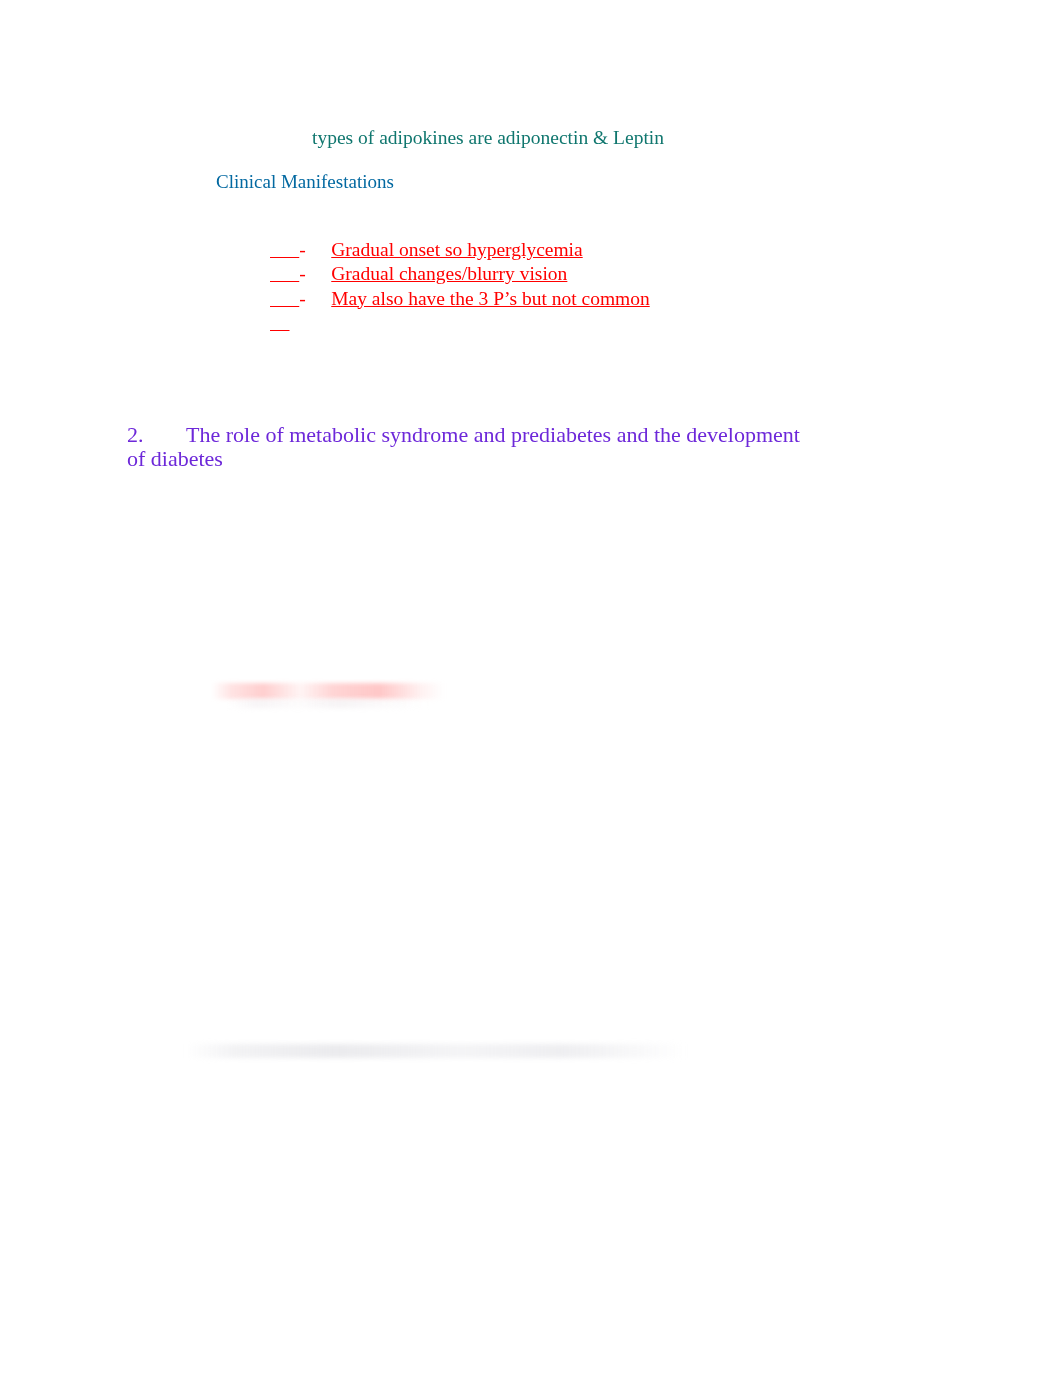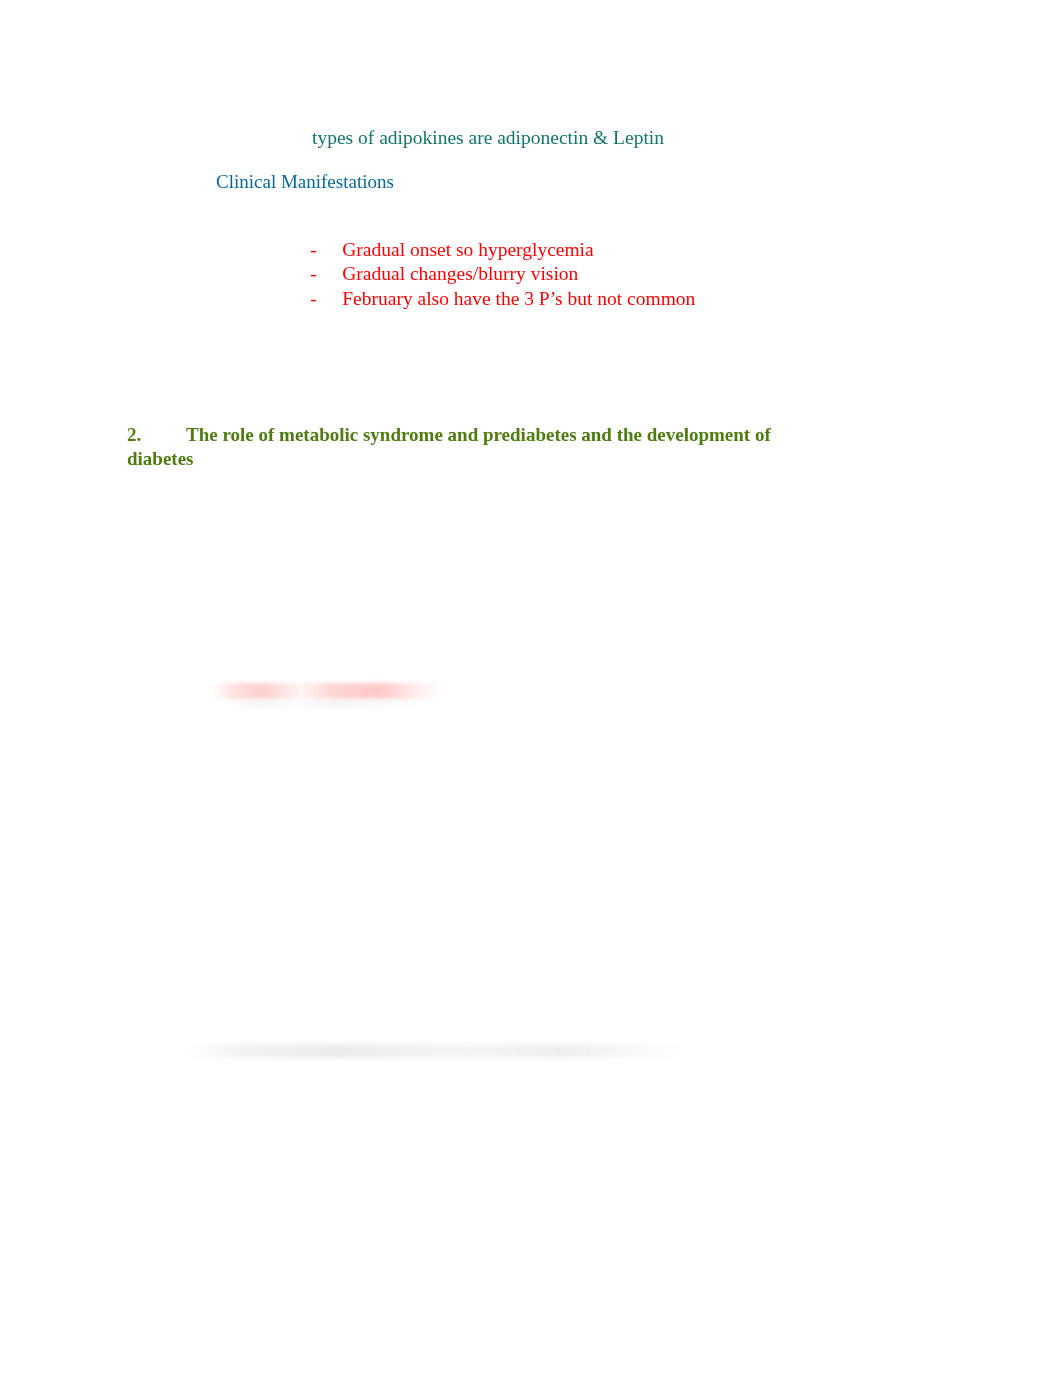--- a/index.html
+++ b/index.html
@@ -46,53 +46,53 @@
     top: 170px;
     font-size: 19px;
     line-height: 24px;
     color: #0369a1;
     margin-left: 29px;
   }
 
   
   .bullet-list {
     position: absolute;
-    left: 281px;
+    left: 270px;
     top: 214px;
     width: 600px;
     margin: 0;
     padding: 0;
     list-style: none;
     color: #ff0000;
     font-size: 19.5px;
     line-height: 24.2px;
+    text-decoration: underline;
   }
   .bullet-list li {
     display: block;
     white-space: pre;
     margin: 0;
     padding: 0;
     height: 24.2px;
   }
   .bullet-dash {
     display: inline-block;
     width: 32px;
     color: #ff0000;
   }
   .bullet-text {
     display: inline;
   }
 
   
   .num-item {
     position: absolute;
-    color: #4d7c0f;
-    font-size: 19px;
+    color: #6d28d9;
+    font-size: 22px;
     line-height: 23.5px;
-    font-weight: bold;
   }
   .num-item .num {
     display: inline-block;
     width: 59px;
   }
   .item-2 {
     left: 127px;
     top: 423px;
     width: 690px;
     white-space: normal;
@@ -164,21 +164,21 @@
   <div class="abs heading-clinical">Clinical Manifestations</div>
 
   <ul class="bullet-list">
     <li>
       <span class="bullet-dash">-</span><span class="bullet-text">Gradual onset so hyperglycemia</span>
     </li>
     <li>
       <span class="bullet-dash">-</span><span class="bullet-text">Gradual changes/blurry vision</span>
     </li>
     <li>
-      <span class="bullet-dash">-</span><span class="bullet-text">February also have the 3 P’s but not common</span>
+      <span class="bullet-dash">-</span><span class="bullet-text">May also have the 3 P’s but not common</span>
     </li>
   </ul>
 
   <div class="num-item item-2">
     <span class="num">2.</span><span>The role of metabolic syndrome and prediabetes and the development of diabetes</span>
   </div>
 
   <div class="artifact artifact-pink"></div>
   <div class="artifact artifact-pink-2"></div>
 

